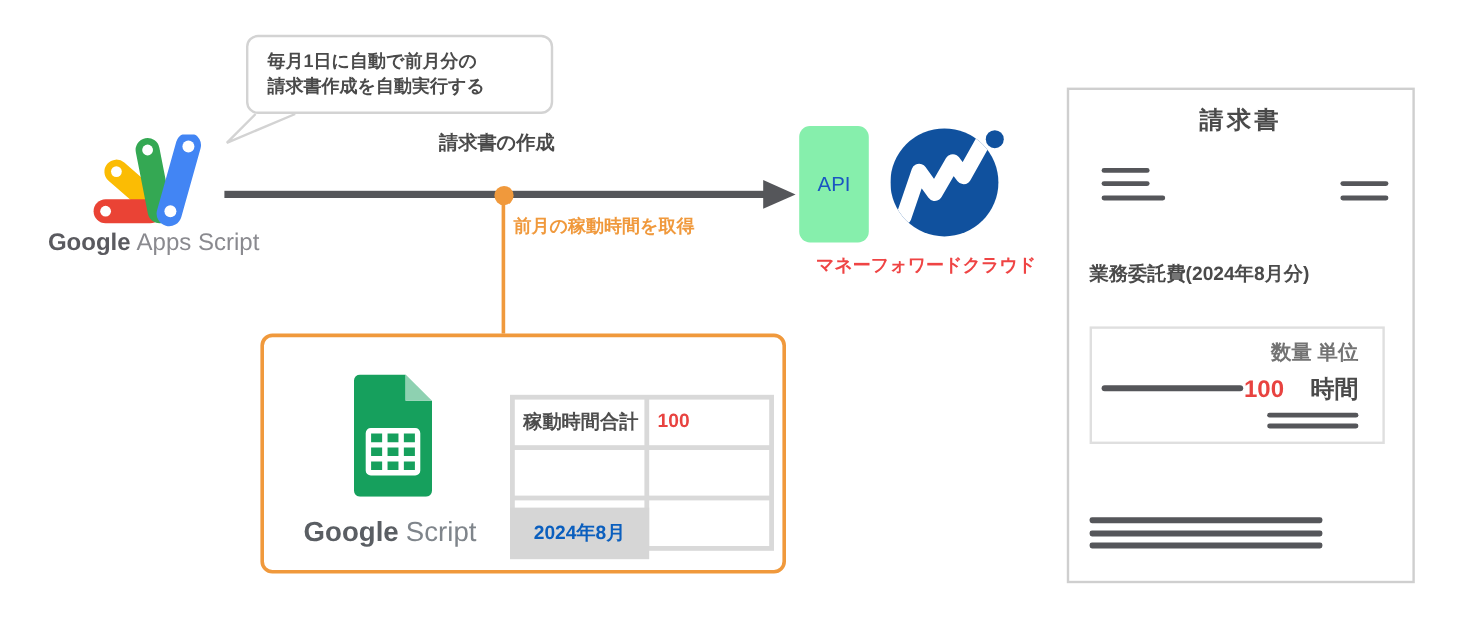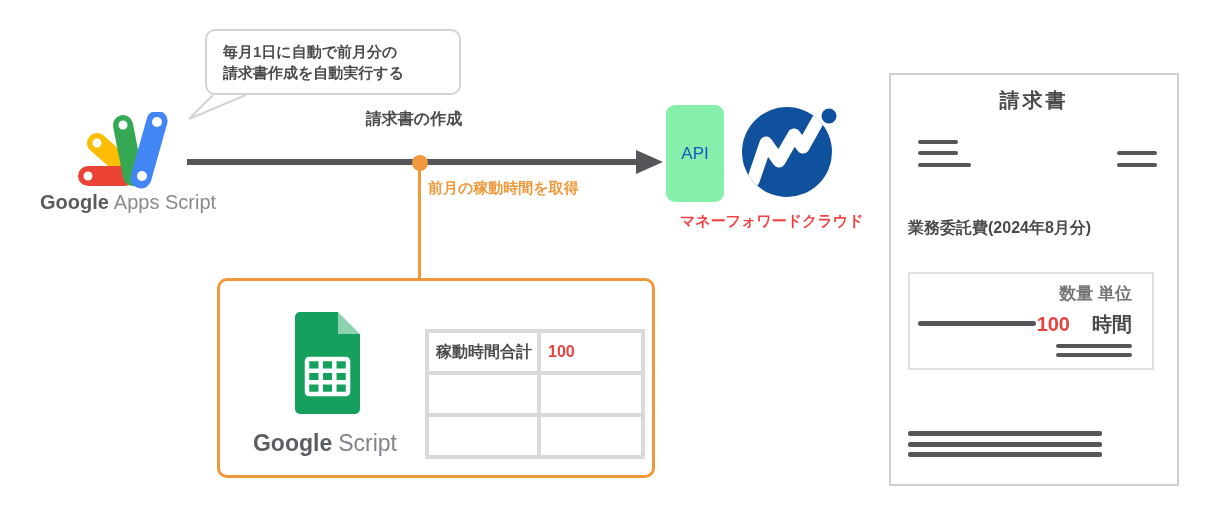--- a/index.html
+++ b/index.html
@@ -137,20 +137,21 @@
   <div class="abs sheets-label"><span class="brand-bold">Google</span><span class="brand-rest">Script</span></div>
 
   <div class="abs sheet-table">
     <div class="sheet-cell">稼動時間合計</div>
     <div class="sheet-cell value">100</div>
     <div class="sheet-cell"></div>
     <div class="sheet-cell"></div>
     <div class="sheet-cell"></div>
     <div class="sheet-cell"></div>
   </div>
+  <div class="abs sheet-tab">2024年8月</div>
 
   <div class="abs invoice">
     <div class="abs inv-title">請求書</div>
 
     <div class="abs inv-line" style="left:27px;top:65px;width:40px;"></div>
     <div class="abs inv-line" style="left:27px;top:76px;width:40px;"></div>
     <div class="abs inv-line" style="left:27px;top:88px;width:53px;"></div>
     <div class="abs inv-line" style="left:226px;top:76px;width:40px;"></div>
     <div class="abs inv-line" style="left:226px;top:88px;width:40px;"></div>
 

